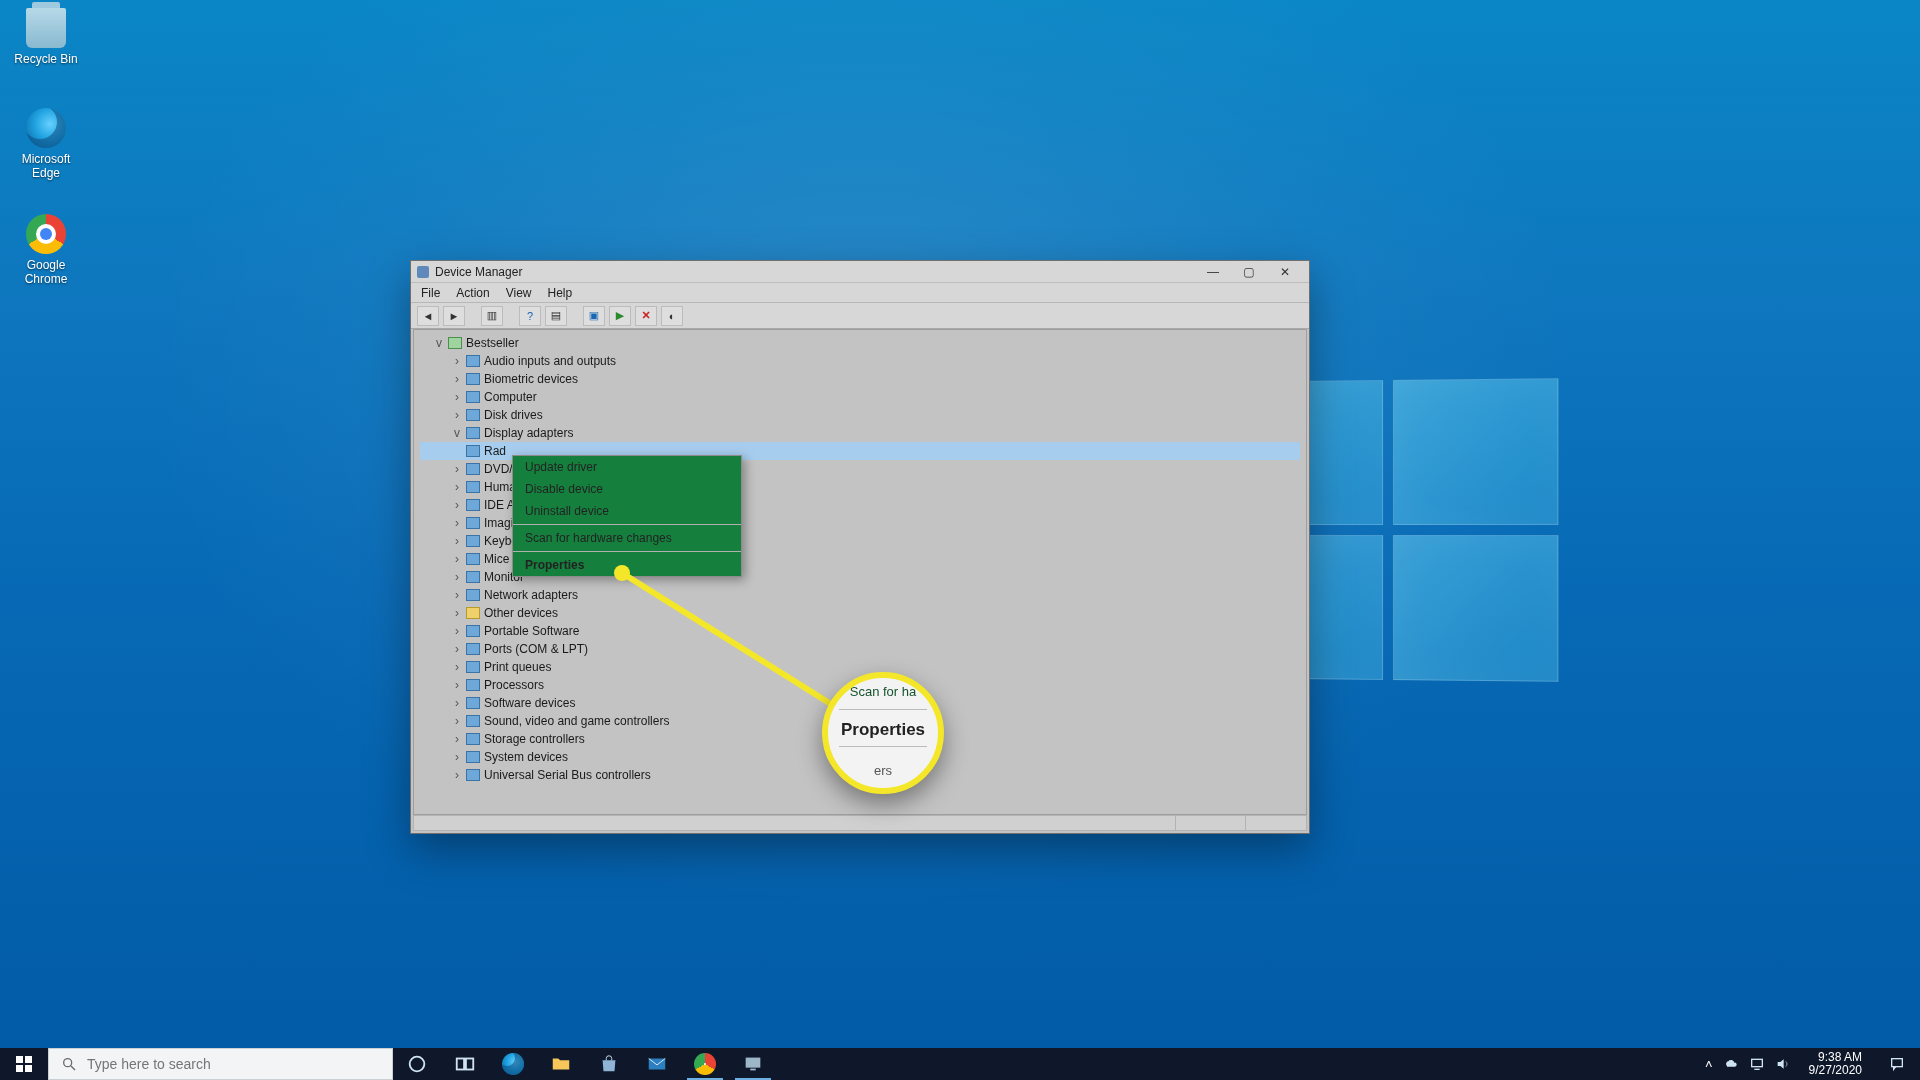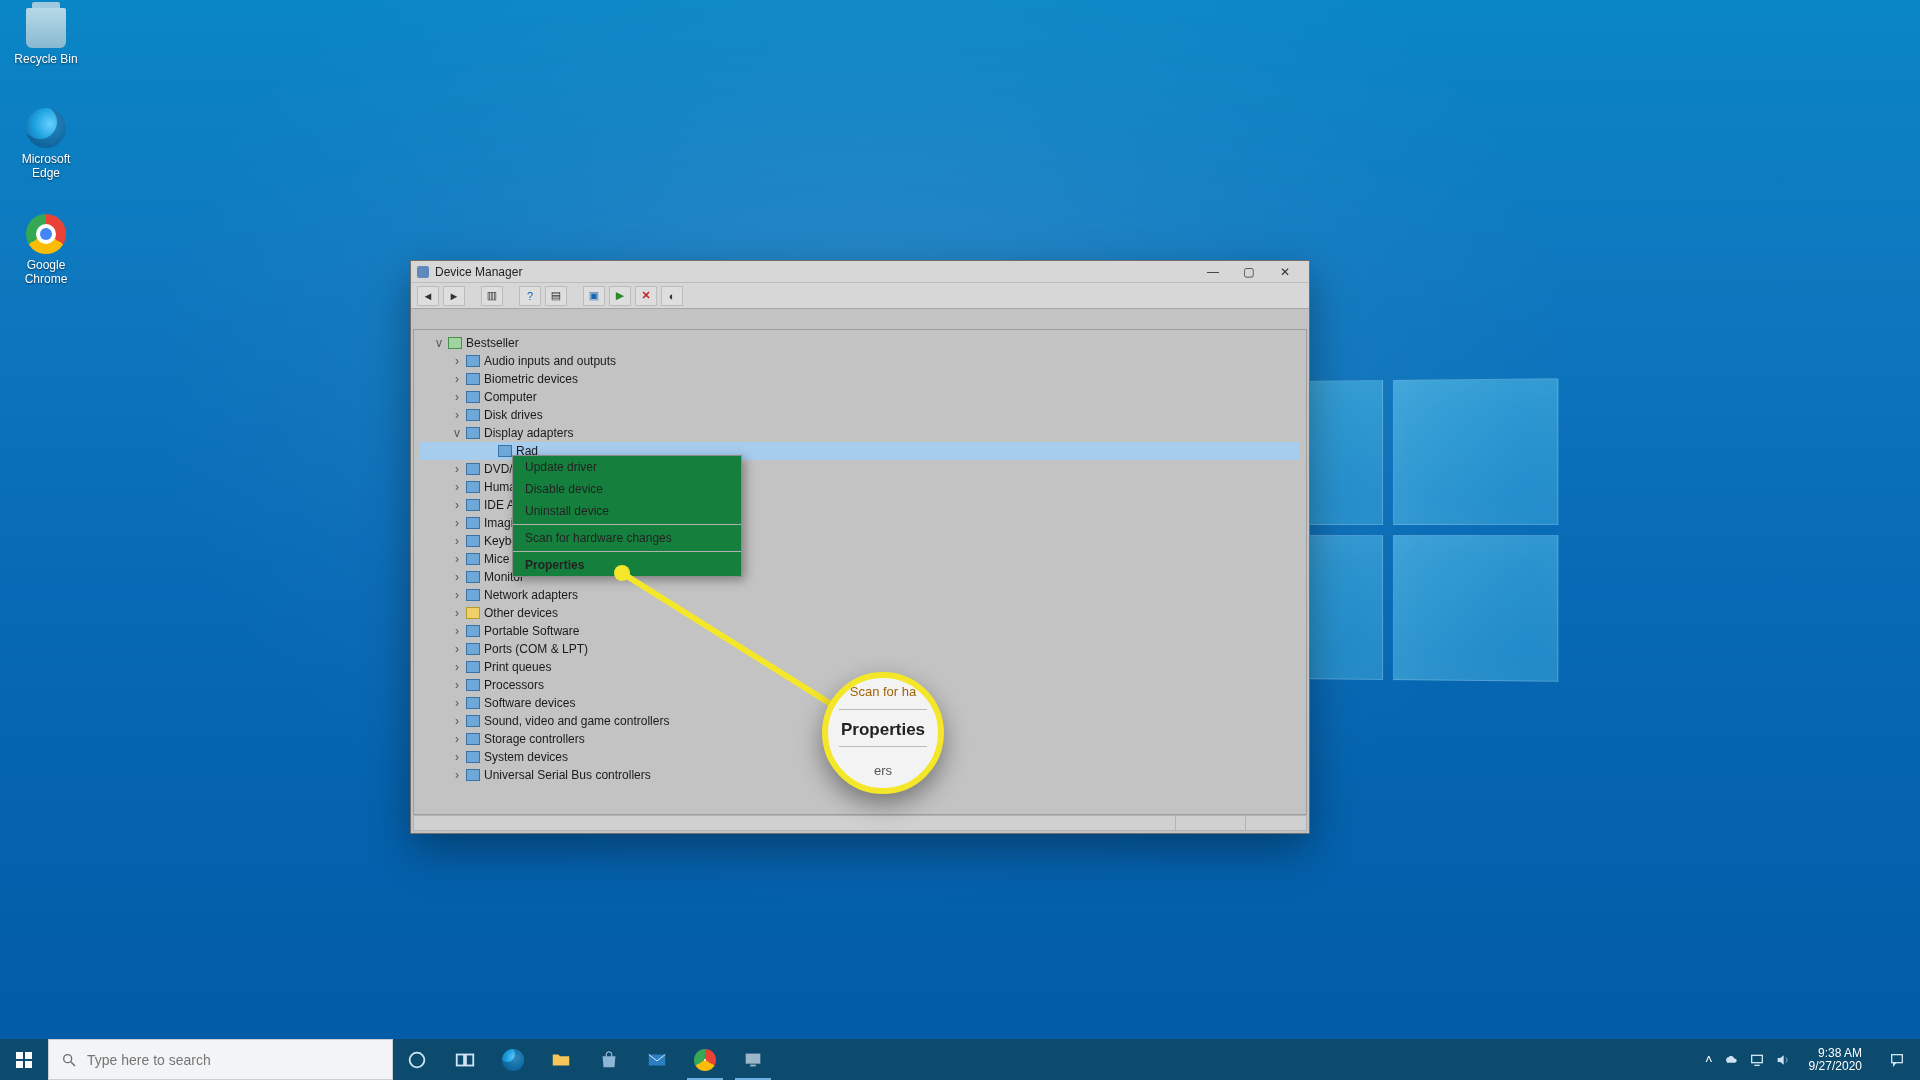--- a/index.html
+++ b/index.html
@@ -59,21 +59,21 @@
         display:flex;align-items:center;justify-content:center;font-size:11px;color:#333;}
   .tsep{width:8px;}
   .client{position:absolute;top:68px;left:2px;right:2px;bottom:18px;background:#c3c3c3;
           border:1px solid #9e9e9e; overflow:hidden;}
   .tree{padding:4px 6px;font-size:12px;color:#1a1a1a;line-height:18px;}
   .row{display:flex;align-items:center;height:18px;white-space:nowrap;}
   .chev{width:10px;text-align:center;color:#555;}
   .nicon{width:14px;height:12px;background:#6ea8d8;border:1px solid #3a74a7;margin:0 4px;}
   .nicon.comp{background:#9fd39f;border-color:#4d8e4d;}
   .nicon.warn{background:#efd06b;border-color:#b59b2a;}
-  .ind1{padding-left:14px;} .ind2{padding-left:32px;} .ind3{padding-left:74px;}
+  .ind1{padding-left:14px;} .ind2{padding-left:32px;} .ind3{padding-left:42px;}
   .selected{background:#a7cdee;}
   .statusbar{position:absolute;left:2px;right:2px;bottom:2px;height:16px;
              background:#d0d0d0;border:1px solid #b3b3b3;}
   .statusbar::before{content:"";position:absolute;right:130px;top:0;bottom:0;width:1px;background:#b3b3b3;}
   .statusbar::after{content:"";position:absolute;right:60px;top:0;bottom:0;width:1px;background:#b3b3b3;}
 
   
   .ctx{position:absolute;left:512px;top:455px;width:230px;background:#15803d;
        border:1px solid #8c8c8c;font-size:12px;color:#222;box-shadow:3px 3px 10px rgba(0,0,0,.35);}
   .ctx .item{padding:4px 12px;height:22px;display:flex;align-items:center;}
@@ -81,27 +81,27 @@
   .ctx .bold{font-weight:700;}
 
   
   .callout-line{position:absolute;pointer-events:none;}
   .dot{position:absolute;width:12px;height:12px;border-radius:50%;background:#f4e72a;
        box-shadow:0 0 0 2px #f4e72a;left:616px;top:567px;}
   .magnify{position:absolute;left:822px;top:672px;width:122px;height:122px;border-radius:50%;
            background:#f3f3f3;border:6px solid #f4e72a;box-shadow:0 10px 24px rgba(0,0,0,.4);
            overflow:hidden;display:flex;flex-direction:column;align-items:center;justify-content:center;
            font-size:14px;color:#222;}
-  .magnify .l1{color:#a16207;font-size:13px;white-space:nowrap;transform:translateY(-4px);}
+  .magnify .l1{color:#14532d;font-size:13px;white-space:nowrap;transform:translateY(-4px);}
   .magnify .l2{font-weight:700;font-size:17px;margin-top:10px;}
   .magnify .l3{color:#555;font-size:13px;margin-top:16px;}
   .magnify hr{width:80%;border:none;border-top:1px solid #bbb;margin:6px 0 0;}
 
   
-  .taskbar{position:absolute;left:0;right:0;bottom:0;height:41px;background:#0c4a6e;
+  .taskbar{position:absolute;left:0;right:0;bottom:0;height:32px;background:#0f172a;
            display:flex;align-items:stretch;color:#fff;font-size:13px;}
   .start{width:48px;display:flex;align-items:center;justify-content:center;}
   .start .g{width:16px;height:16px;display:grid;grid-template-columns:1fr 1fr;grid-template-rows:1fr 1fr;gap:2px;}
   .start .g div{background:#fff;}
   .search{flex:0 0 345px;background:#f2f4f6;color:#6a6a6a;display:flex;align-items:center;
           gap:10px;padding:0 12px;border:1px solid #c8d0d6;}
   .search svg{width:16px;height:16px;}
   .tbicons{display:flex;}
   .tb{width:48px;display:flex;align-items:center;justify-content:center;position:relative;}
   .tb.active::after{content:"";position:absolute;left:6px;right:6px;bottom:0;height:2px;background:#6fb0e2;}
@@ -137,20 +137,26 @@
 </div>
 
 <div class="window">
   <div class="titlebar">
     <div class="ticon"></div>
     <span>Device Manager</span>
     <div class="spacer"></div>
     <div class="winbtn">—</div>
     <div class="winbtn">▢</div>
     <div class="winbtn">✕</div>
+  </div>
+  <div class="menubar">
+    <span>File</span>
+    <span>Action</span>
+    <span>View</span>
+    <span>Help</span>
   </div>
   <div class="toolbar">
     <div class="tbtn">◄</div>
     <div class="tbtn">►</div>
     <div class="tsep"></div>
     <div class="tbtn">▥</div>
     <div class="tsep"></div>
     <div class="tbtn" style="color:#1560b7">?</div>
     <div class="tbtn">▤</div>
     <div class="tsep"></div>

